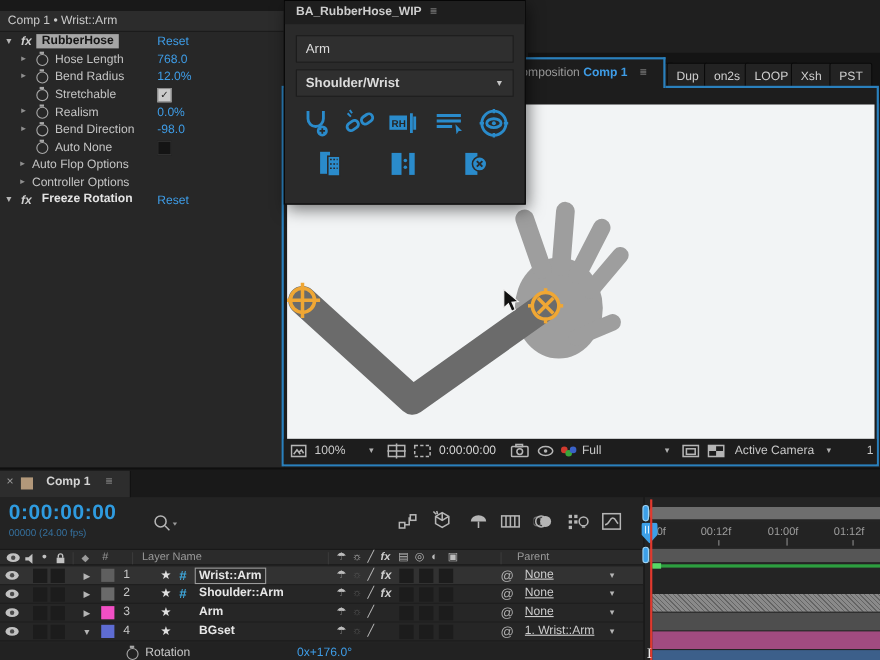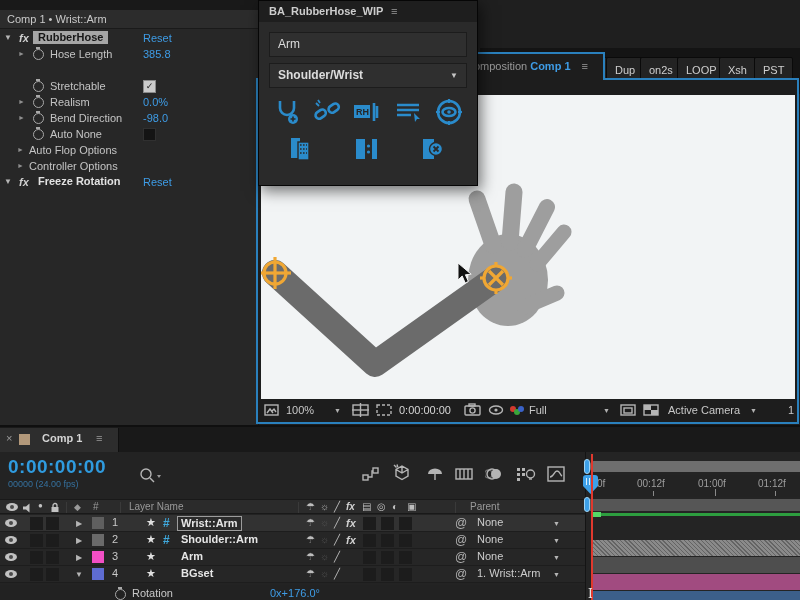--- a/index.html
+++ b/index.html
@@ -74,21 +74,21 @@
   .exp{position:absolute;font-size:8px;color:#b5b5b5;}
   .lblsw{position:absolute;width:12px;height:12px;top:2px;}
   .star{position:absolute;color:#e0e0e0;font-size:11px;}
   .nullb{position:absolute;color:#3fa8dc;font-weight:bold;font-size:12px;}
   .lname{position:absolute;font-weight:bold;color:#e6e6e6;white-space:nowrap;}
   .rename{border:1px solid #9c9c9c;background:#2b2b2b;padding:0 3px;top:1px;height:13px;line-height:13px;}
   .swico{position:absolute;font-size:10px;color:#bdbdbd;}
   .dim{color:#555;}
   .fxsw{position:absolute;font-style:italic;font-weight:bold;color:#cfcfcf;font-size:11px;}
   .pw{position:absolute;color:#b0b0b0;font-size:12px;}
-  .parent{position:absolute;left:477px;width:74px;white-space:nowrap;overflow:hidden;color:#cccccc;}
+  .parent{position:absolute;left:477px;width:74px;white-space:nowrap;overflow:hidden;color:#cccccc;text-decoration:underline;}
   .pdd{position:absolute;left:553px;font-size:7px;color:#b5b5b5;}
   .proprow{position:absolute;left:0;top:158px;width:585px;height:17px;background:#222;font-size:11px;color:#c8c8c8;}
   
   .tlr{position:absolute;left:585px;top:25px;width:215px;height:150px;background:#242424;border-left:1px solid #141414;}
   .nav{position:absolute;left:4px;top:9px;width:211px;height:11px;background:#6e6e6e;border-radius:4px 0 0 4px;}
   .navh{position:absolute;left:-2px;top:7px;width:6px;height:15px;background:#3da0e8;border-radius:3px;border:1px solid #9fd4f5;box-sizing:border-box;}
   .ruler{position:absolute;left:0;top:23px;width:215px;height:22px;background:#232323;font-size:10px;color:#9e9e9e;}
   .tick{position:absolute;background:#8a8a8a;width:1px;}
   .cti{position:absolute;left:-3px;top:0;width:15px;height:19px;background:#3da0e8;border-radius:3px 3px 0 0;
        clip-path:polygon(0 0,100% 0,100% 58%,50% 100%,0 58%);}
@@ -118,21 +118,27 @@
       <span class="tri">▼</span>
       <span class="fxi">fx</span>
       <span class="effname sel">RubberHose</span>
       <span class="reset">Reset</span>
     </div>
 
     <div class="ecrow" style="top:46px">
       <span class="arr">►</span>
       <span class="swatch-ico"></span>
       <span class="lbl">Hose Length</span>
-      <span class="val">385.8</span>
+      <span class="val">768.0</span>
+    </div>
+    <div class="ecrow" style="top:62px">
+      <span class="arr">►</span>
+      <span class="swatch-ico"></span>
+      <span class="lbl">Bend Radius</span>
+      <span class="val">12.0%</span>
     </div>
     <div class="ecrow" style="top:78px">
       <span class="swatch-ico"></span>
       <span class="lbl">Stretchable</span>
       <span class="chk on">✓</span>
     </div>
     <div class="ecrow" style="top:94px">
       <span class="arr">►</span>
       <span class="swatch-ico"></span>
       <span class="lbl">Realism</span>

